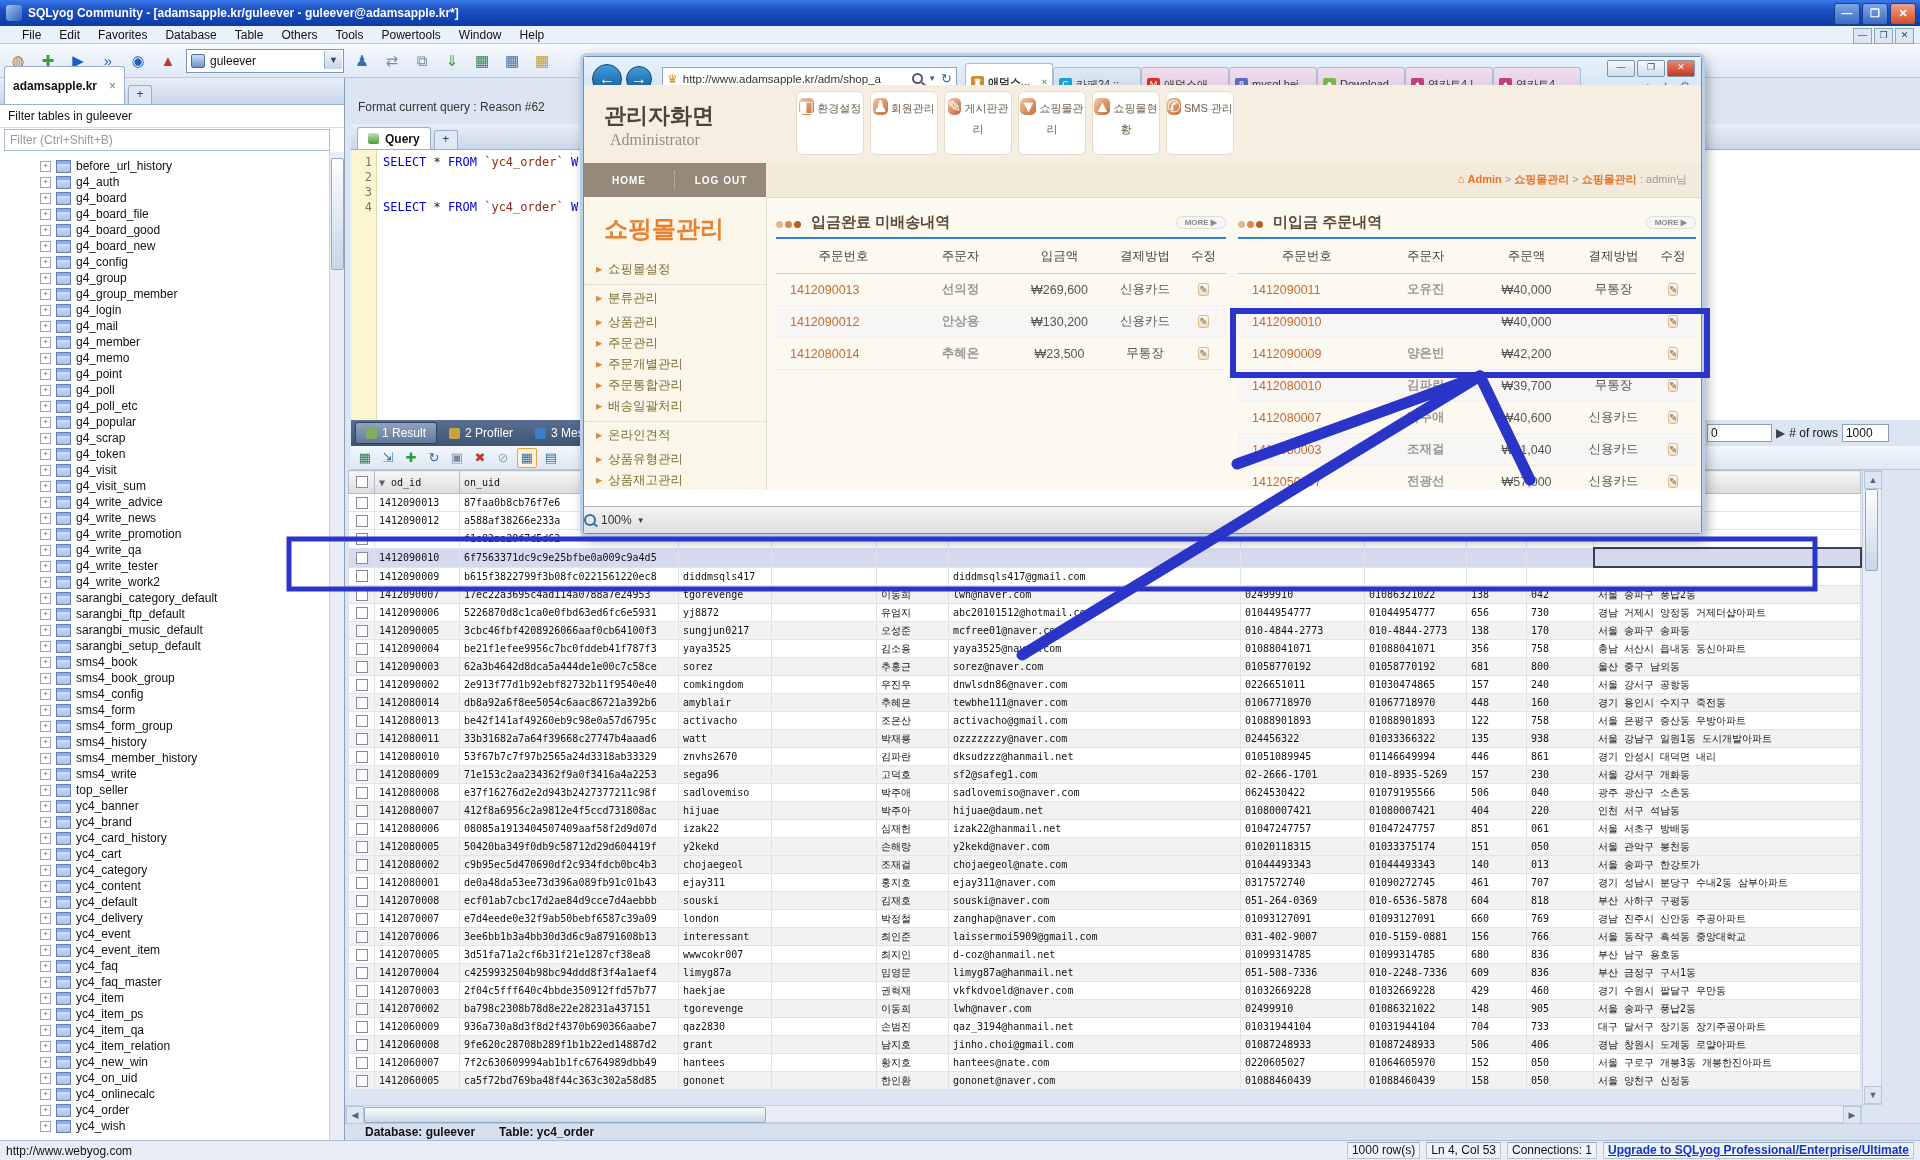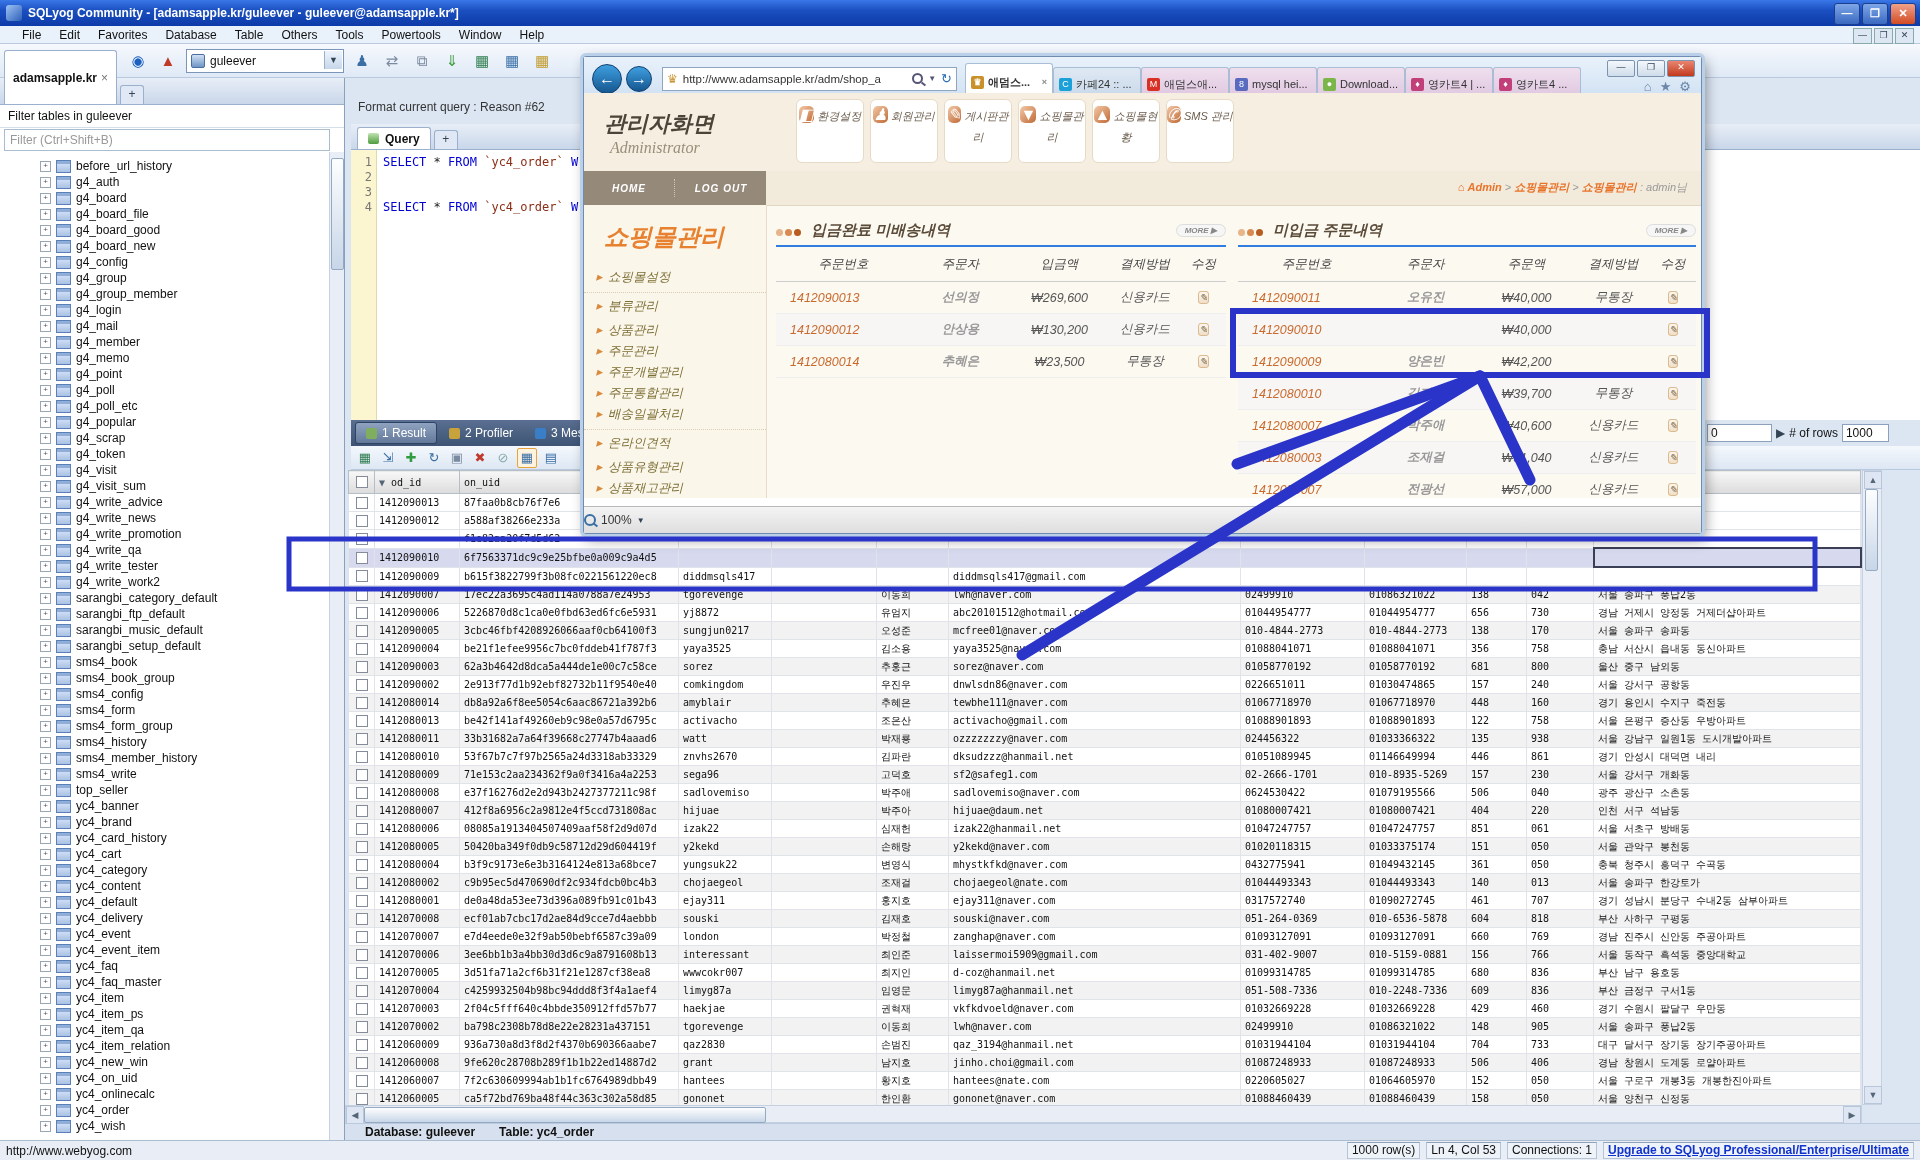--- a/index.html
+++ b/index.html
@@ -25,21 +25,21 @@
     font-size:15px;background:transparent;}
   .combo{width:148px;height:22px;background:#fff;border:1px solid #7a96b8;display:flex;align-items:center;
     padding:0 4px;gap:5px;position:relative;}
   .combo .dbico{width:12px;height:12px;background:linear-gradient(#cfe0f4,#6f94c4);border:1px solid #4a6da0;border-radius:2px;}
   .combo .drop{position:absolute;right:1px;top:1px;width:17px;height:18px;background:linear-gradient(#eef4fc,#c6d6ea);
     border-left:1px solid #9ab0cc;text-align:center;font-size:9px;line-height:18px;color:#345;}
   
   .sidebar{left:0;top:78px;width:345px;height:1062px;background:#fff;border-right:1px solid #8aa0bc;box-sizing:border-box;}
   .conntabs{height:26px;background:linear-gradient(#e8eef7,#c9d7ea);display:flex;align-items:flex-end;padding-left:4px;border-bottom:1px solid #9ab0cc;}
   .conntab{background:#fff;border:1px solid #9ab0cc;border-bottom:none;border-radius:3px 3px 0 0;height:21px;
-    display:flex;align-items:center;padding:16px 8px;font-weight:bold;gap:4px;}
+    display:flex;align-items:center;padding:8px 8px;font-weight:bold;gap:12px;}
   .conntab .x{color:#777;font-weight:normal;}
   .plustab{width:22px;height:18px;border:1px solid #9ab0cc;border-bottom:none;border-radius:3px 3px 0 0;background:#dfe8f4;
     text-align:center;line-height:17px;margin-left:3px;color:#345;}
   .filterlabel{height:22px;line-height:22px;padding-left:8px;border-bottom:1px solid #d5dfec;background:#fff;}
   .filterinput{height:20px;margin:1px 14px 1px 4px;border:1px solid #aabccf;color:#999;line-height:20px;padding-left:5px;background:#fff;}
   .tree{position:absolute;top:74px;bottom:0;left:0;right:14px;overflow:hidden;background:#fff;padding-top:6px;}
   .titem{height:16px;display:flex;align-items:center;padding-left:40px;gap:5px;white-space:nowrap;}
   .expander{width:9px;height:9px;border:1px solid #9aa5b5;background:#fff;font-size:8px;line-height:7px;text-align:center;color:#556;flex:none;}
   .tblico{width:13px;height:11px;border:1px solid #5b7fb9;flex:none;
     background:linear-gradient(#dce8fa,#a9c1e4);box-shadow:inset 0 3px 0 #8fafd8;}
@@ -114,21 +114,21 @@
   .btab.active{background:#fff;height:38px;font-weight:bold;}
   .btab.pink{background:linear-gradient(#efdfee,#ddc4de);}
   .btab .bfav{width:13px;height:13px;border-radius:2px;color:#fff;font-size:9px;line-height:13px;text-align:center;flex:none;}
   .btab .tx{color:#888;margin-left:auto;font-size:9px;}
   .bwinbtns{position:absolute;right:6px;top:3px;display:flex;gap:2px;}
   .bwb{width:26px;height:15px;border:1px solid #7d92ac;border-radius:2px;background:linear-gradient(#f4f8fc,#cfdcea);
     font-size:9px;line-height:13px;text-align:center;color:#345;}
   .bwb.close{background:linear-gradient(#e98570,#c13a1d);color:#fff;}
   .bicons{position:absolute;right:10px;top:22px;display:flex;gap:8px;color:#6b86a8;font-size:13px;}
   
-  .bpage{position:absolute;left:0;top:36px;width:100%;height:405px;background:#fcf9f1;overflow:hidden;font-style:italic;}
+  .bpage{position:absolute;left:0;top:28px;width:100%;height:405px;background:#fcf9f1;overflow:hidden;}
   .headband{position:absolute;left:0;top:0;width:100%;height:78px;background:#f6efe1;border-bottom:1px solid #e2d7c2;}
   .admtitle{position:absolute;left:20px;top:16px;font-size:22px;font-weight:bold;color:#4c4438;font-family:"Liberation Serif",serif;}
   .admsub{position:absolute;left:26px;top:46px;color:#9a8d7a;font-family:"Liberation Serif",serif;font-size:16px;}
   .navbtns{position:absolute;left:212px;top:6px;display:flex;gap:6px;}
   .navbtn{width:68px;height:64px;background:#fff;border:1px solid #e6dbc6;border-radius:6px;text-align:center;box-sizing:border-box;}
   .navbtn .nico{width:30px;height:30px;margin:6px auto 2px;border-radius:5px;background:linear-gradient(135deg,#f3c9a8,#c06a35);
     color:#fff;font-size:16px;line-height:30px;}
   .navbtn .nlb{font-size:11px;color:#6b5d4c;}
   .band2{position:absolute;left:0;top:78px;width:100%;height:34px;background:#f2ebdc;border-bottom:1px solid #e2d7c2;}
   .homebar{position:absolute;left:0;top:0;width:182px;height:34px;background:#95897a;color:#fff;display:flex;align-items:center;}
@@ -1044,36 +1044,20 @@
             <td></td>
             <td>손해랑</td>
             <td>y2kekd@naver.com</td>
             <td>01020118315</td>
             <td>01033375174</td>
             <td>151</td>
             <td>050</td>
             <td class="addr">서울 관악구 봉천동</td>
           </tr>
 
-          <tr>
-            <td>
-              <div class="cb"></div>
-            </td>
-            <td>1412080004</td>
-            <td>b3f9c9173e6e3b3164124e813a68bce7</td>
-            <td>yungsuk22</td>
-            <td></td>
-            <td>변영식</td>
-            <td>mhystkfkd@naver.com</td>
-            <td>0432775941</td>
-            <td>01049432145</td>
-            <td>361</td>
-            <td>050</td>
-            <td class="addr">충북 청주시 흥덕구 수곡동</td>
-          </tr>
 
           <tr class="alt">
             <td>
               <div class="cb"></div>
             </td>
             <td>1412080002</td>
             <td>c9b95ec5d470690df2c934fdcb0bc4b3</td>
             <td>chojaegeol</td>
             <td></td>
             <td>조재걸</td>

